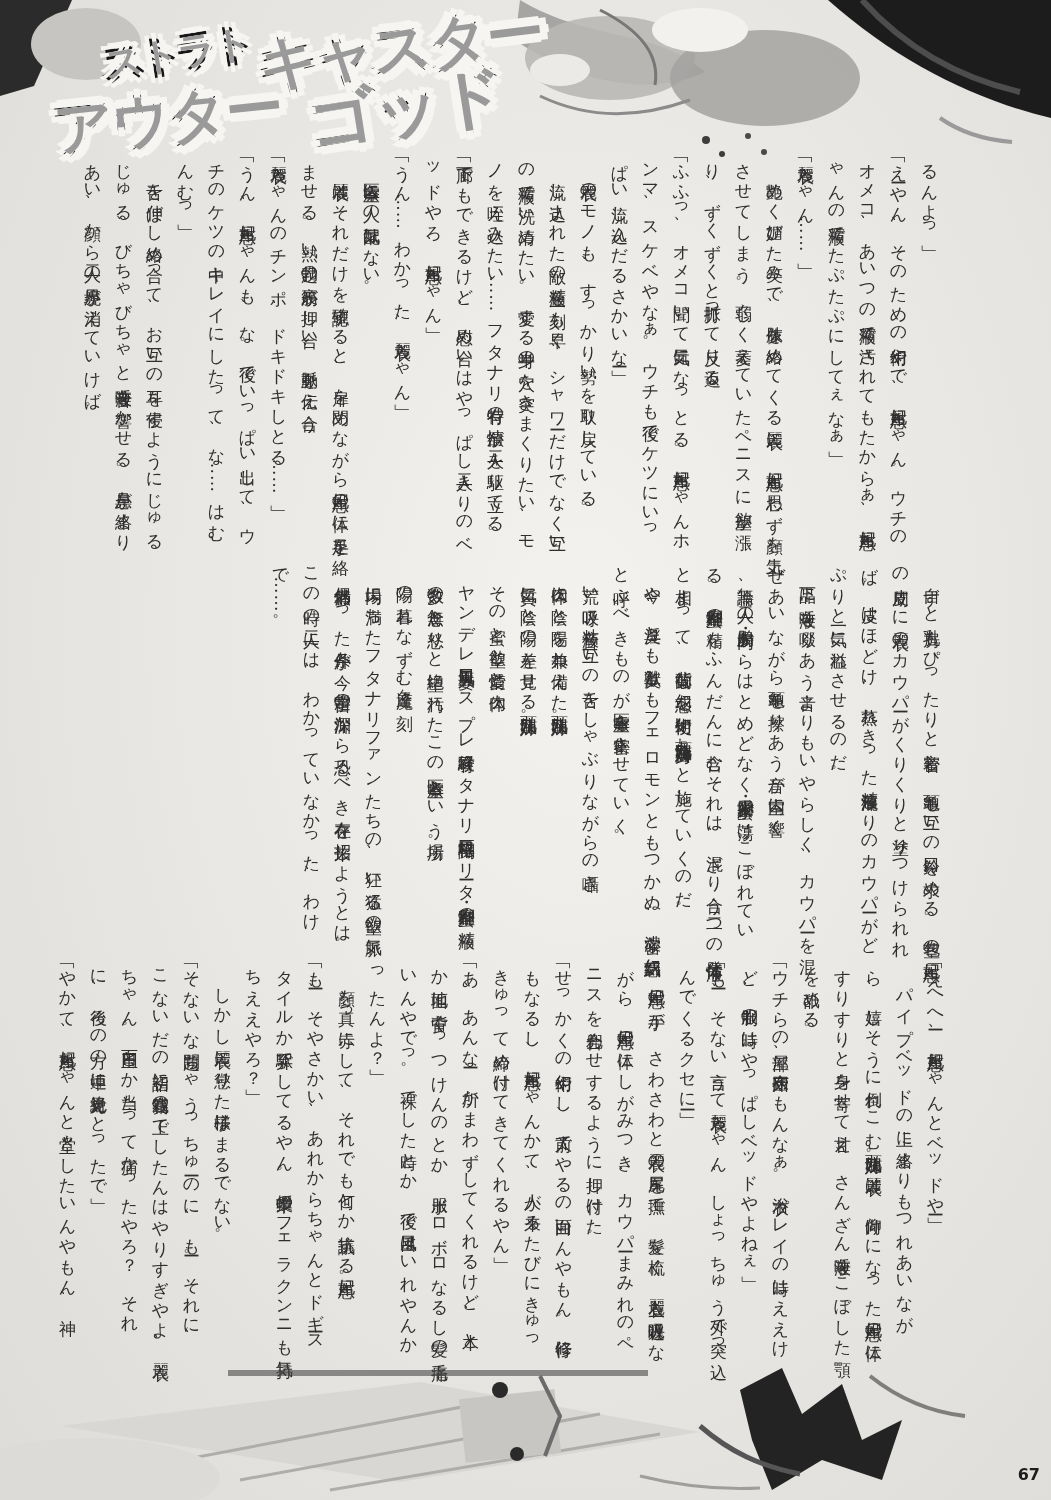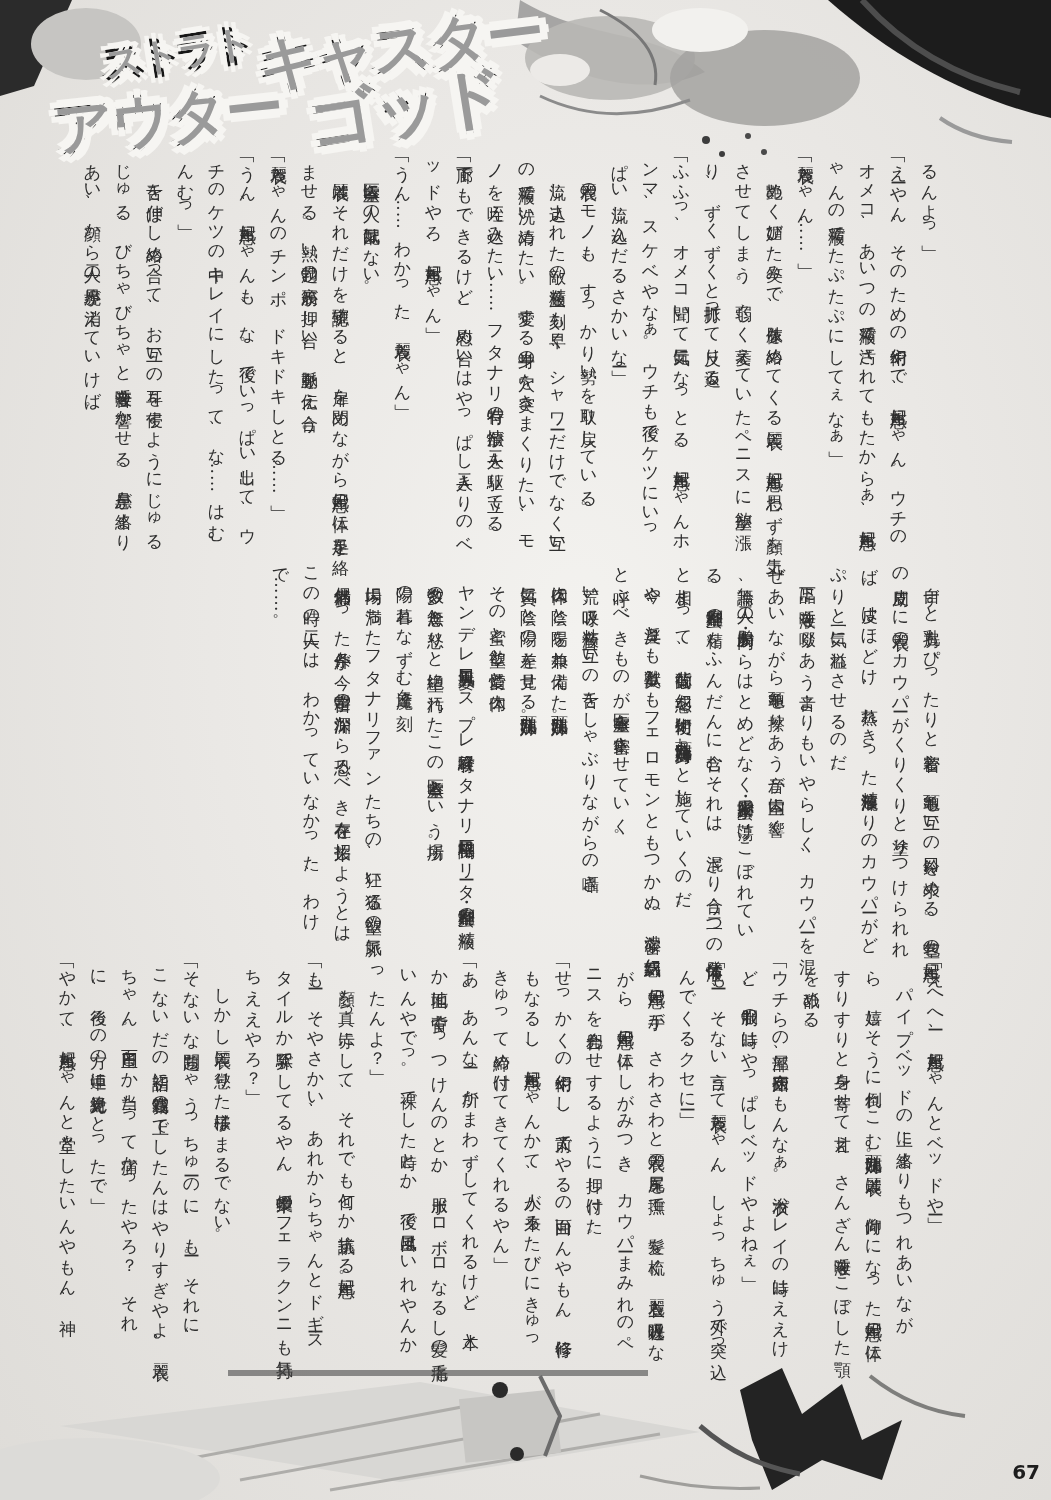--- a/index.html
+++ b/index.html
@@ -35,21 +35,21 @@
     color:#2e2e2e; text-align:left;
   }
   .text-band p { margin:0; padding:0; }
   .band-1 { top:152px; right:106px; width:905px; height:402px; }
   .band-2 { top:556px; right:104px; width:905px; height:398px; }
   .band-3 { top:958px; right:100px; width:920px; height:404px; }
   
   .page-number {
     position:absolute; right:11px; bottom:16px;
     font-family:"DejaVu Sans", sans-serif;
-    font-size:20px; font-weight:bold; color:#1d1d1d;margin-top:11px;
+    font-size:16px; font-weight:bold; color:#1d1d1d;margin-top:11px;
   }
 </style>
 </head>
 <body>
 
 <div class="page">
 
   <svg class="art top" width="1051" height="170" viewBox="0 0 1051 170" aria-hidden="true">
     <path d="M0,0 L72,0 L34,86 L0,96 Z" fill="#2b2b2b"></path>
     <ellipse cx="86" cy="44" rx="55" ry="36" fill="#c6c5c2"></ellipse>

